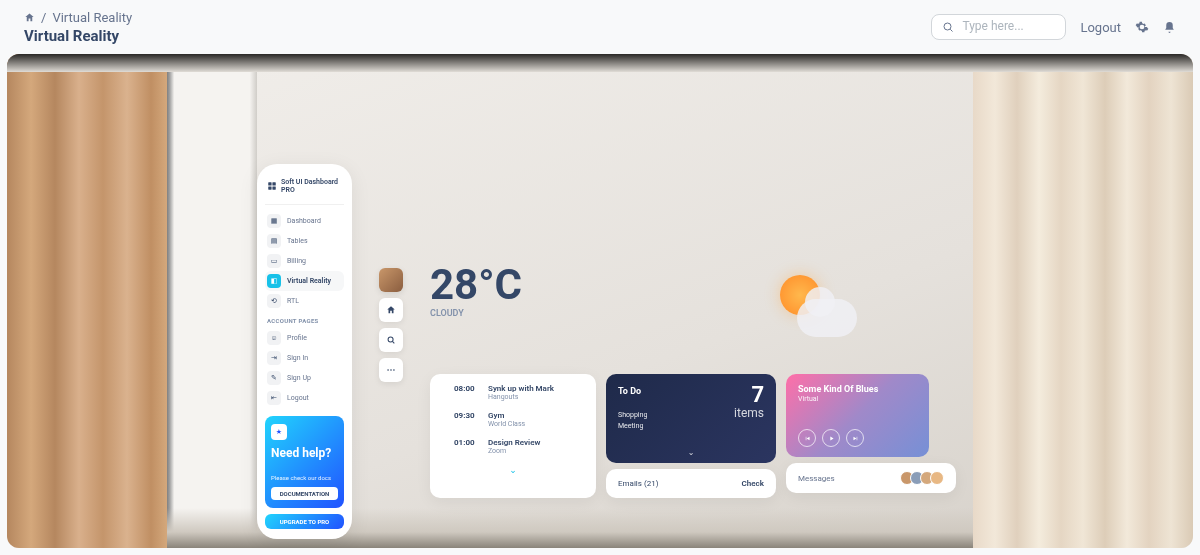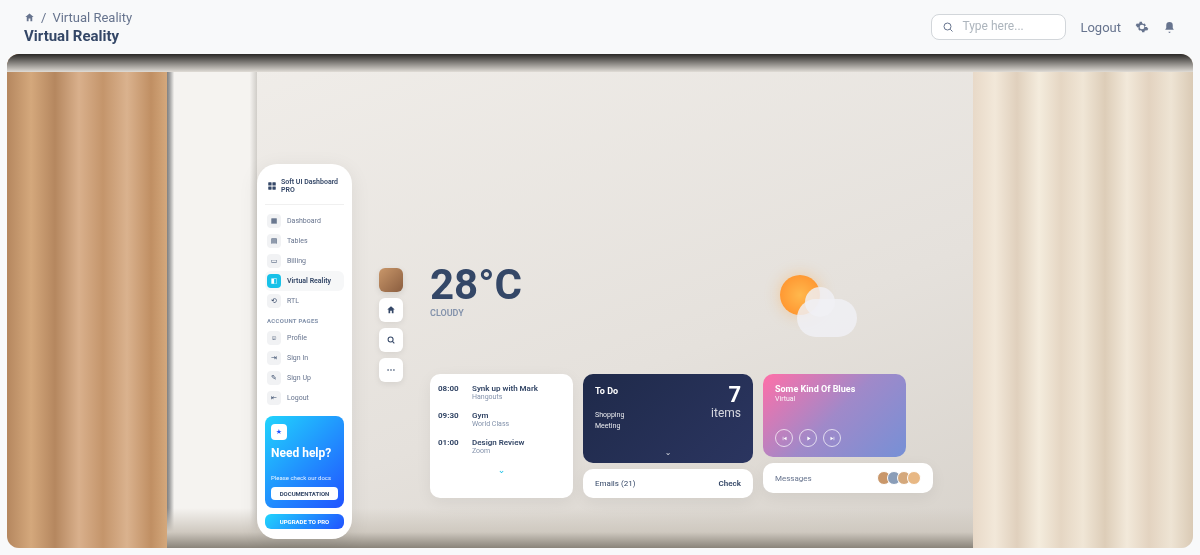--- a/index.html
+++ b/index.html
@@ -45,21 +45,21 @@
 .quick-btn{width:24px;height:24px;background:#fff;border-radius:6px;display:flex;align-items:center;justify-content:center;box-shadow:0 2px 6px rgba(0,0,0,0.08);cursor:pointer;font-size:9px;color:#344767}
 .weather{position:absolute;left:423px;top:210px}
 .temp{font-size:42px;font-weight:700;color:#344767;line-height:1}
 .cond{font-size:9px;color:#8392ab;text-transform:uppercase;font-weight:600;margin-top:2px}
 .sun-cloud{position:absolute;left:755px;top:215px;width:100px;height:80px}
 .sun{position:absolute;left:18px;top:6px;width:40px;height:40px;background:radial-gradient(circle,#ffb84d 0%,#ff9933 70%);border-radius:50%;box-shadow:0 0 15px rgba(255,165,60,0.4)}
 .cloud{position:absolute;left:35px;top:30px;width:60px;height:38px;background:rgba(240,240,245,0.85);border-radius:20px}
 .cloud::before{content:"";position:absolute;left:8px;top:-12px;width:30px;height:30px;background:rgba(240,240,245,0.85);border-radius:50%}
 .cards-row{position:absolute;left:423px;top:320px;display:flex;gap:10px}
 .card{background:#fff;border-radius:10px;box-shadow:0 4px 16px rgba(0,0,0,0.06)}
-.schedule-card{width:143px;padding:10px 8px}
+.schedule-card{width:166px;padding:10px 24px}
 .sched-row{display:flex;gap:10px;margin-bottom:10px}
 .sched-time{font-size:8px;font-weight:700;color:#344767;width:24px}
 .sched-body{flex:1}
 .sched-title{font-size:8px;font-weight:600;color:#344767}
 .sched-sub{font-size:7px;color:#8392ab}
 .chev-down{text-align:center;color:#17c1e8;font-size:9px;margin-top:4px;cursor:pointer}
 .stack-col{display:flex;flex-direction:column;gap:6px;width:170px}
 .todo-card{background:linear-gradient(135deg,#1f2a4a 0%,#2b3560 100%);color:#fff;border-radius:10px;padding:12px;position:relative;height:89px}
 .todo-title{font-size:9px;font-weight:700;margin-bottom:14px}
 .todo-list{font-size:7px;line-height:1.5;opacity:0.9}

